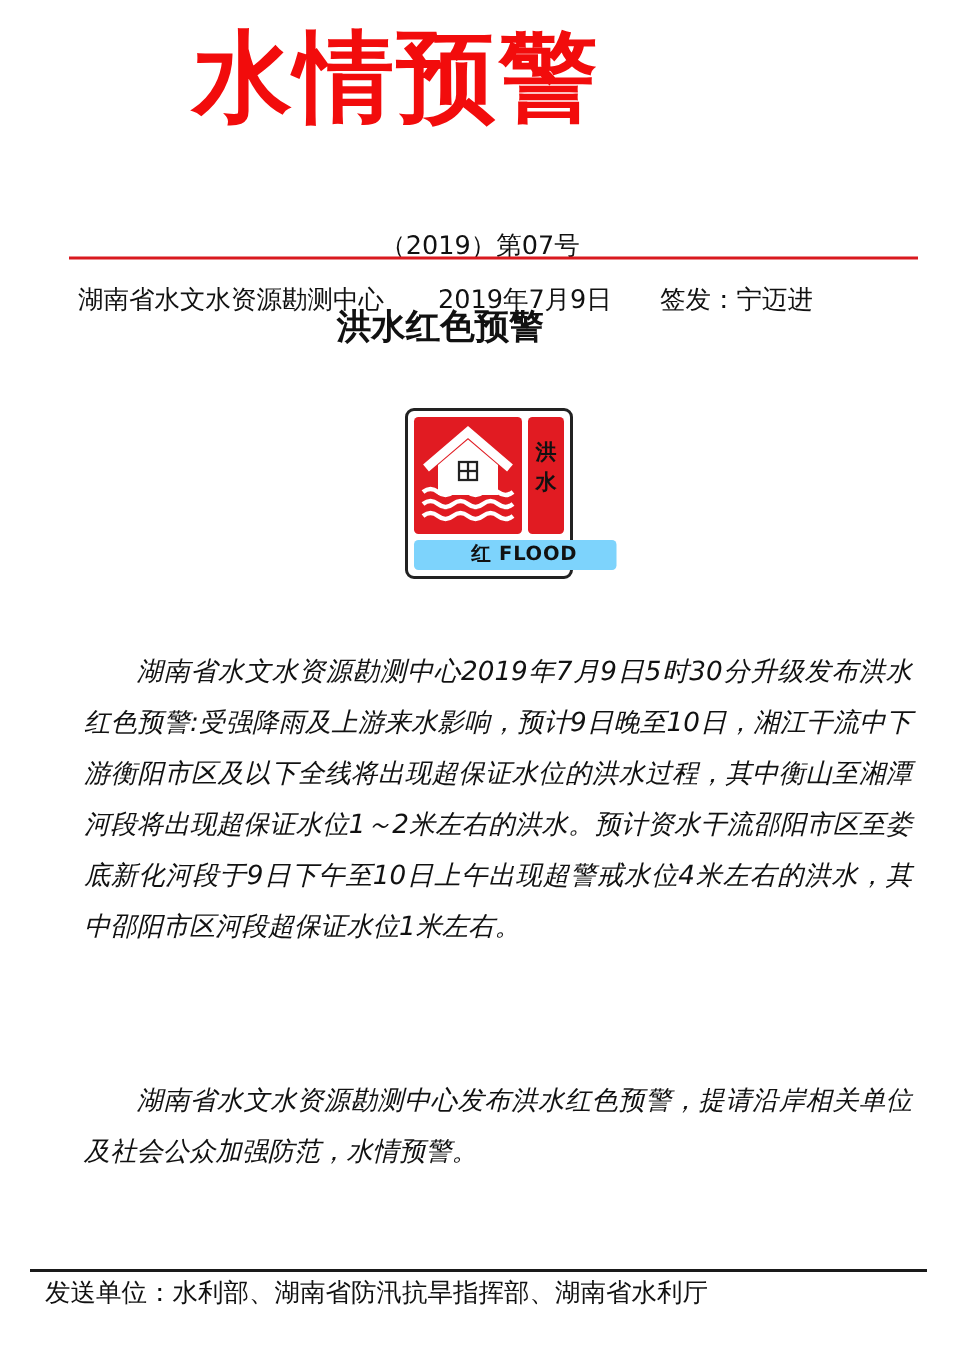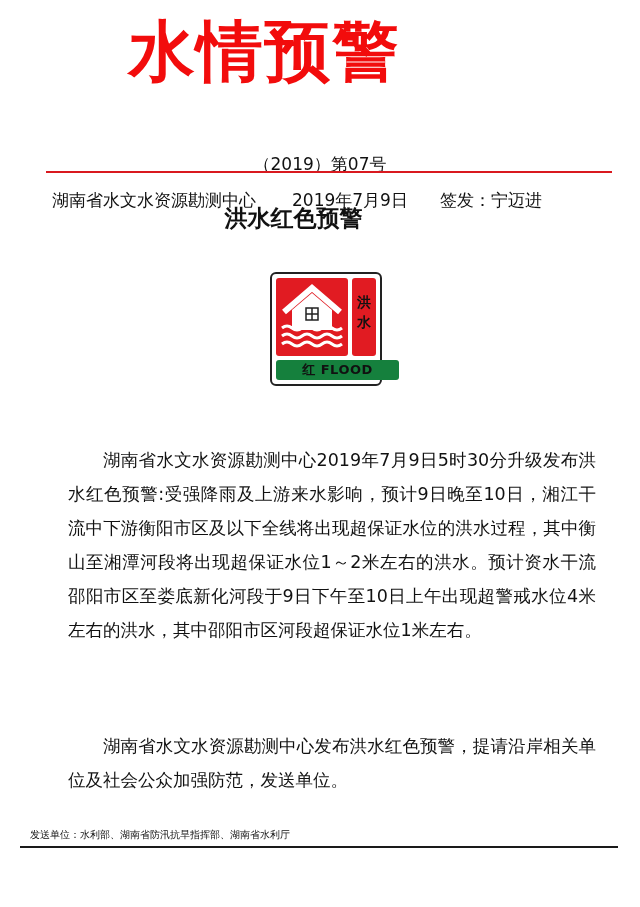--- a/index.html
+++ b/index.html
@@ -97,53 +97,54 @@
     font-weight: bold;
     text-align: center;
     line-height: 20px;
     padding-top: 14px;
     box-sizing: border-box;
   }
   .flood-badge .panel-bottom {
     position: absolute;
     top: 86px; left: 4px;
     width: 123px; height: 20px;
-    background: #15803d;
+    background: #7dd3fc;
     border-radius: 3px;
     color: #111;
     font-size: 13px;
     font-weight: bold;
     text-align: center;
     line-height: 20px;
     letter-spacing: 0.5px;
+    padding-left: 12px;
   }
   .body-text {
     position: absolute;
     left: 52px;
     width: 560px;
     font-size: 17.5px;
     line-height: 34px;
     text-align: justify;
   }
   .para1 { top: 427px; }
   .para2 { top: 713px; }
-  .body-text p { margin: 16px; text-indent: 2em; }
+  .body-text p { margin: 4px; text-indent: 2em; font-style: italic; }
   .bottom-rule {
     position: absolute;
     top: 846px;
     left: 20px;
     width: 598px;
     height: 2px;
     background: #1a1a1a;
   }
   .recipients {
     position: absolute;
-    top: 825px;
+    top: 852px;
     left: 30px;
-    font-size: 10px;
+    font-size: 17px;
     line-height: 20px;
     white-space: nowrap;
   }
 </style>
 </head>
 <body>
 
 <div class="main-title">水情预警</div>
 
 <div class="doc-number">（2019）第07号</div>
@@ -178,18 +179,18 @@
     <div>水</div>
   </div>
   <div class="panel-bottom">红 FLOOD</div>
 </div>
 
 <div class="body-text para1">
   <p>湖南省水文水资源勘测中心2019年7月9日5时30分升级发布洪水红色预警:受强降雨及上游来水影响，预计9日晚至10日，湘江干流中下游衡阳市区及以下全线将出现超保证水位的洪水过程，其中衡山至湘潭河段将出现超保证水位1～2米左右的洪水。预计资水干流邵阳市区至娄底新化河段于9日下午至10日上午出现超警戒水位4米左右的洪水，其中邵阳市区河段超保证水位1米左右。</p>
 </div>
 
 <div class="body-text para2">
-  <p>湖南省水文水资源勘测中心发布洪水红色预警，提请沿岸相关单位及社会公众加强防范，发送单位。</p>
+  <p>湖南省水文水资源勘测中心发布洪水红色预警，提请沿岸相关单位及社会公众加强防范，水情预警。</p>
 </div>
 
 <div class="bottom-rule"></div>
 
 <div class="recipients">发送单位：水利部、湖南省防汛抗旱指挥部、湖南省水利厅</div>
 
 </body></html>

